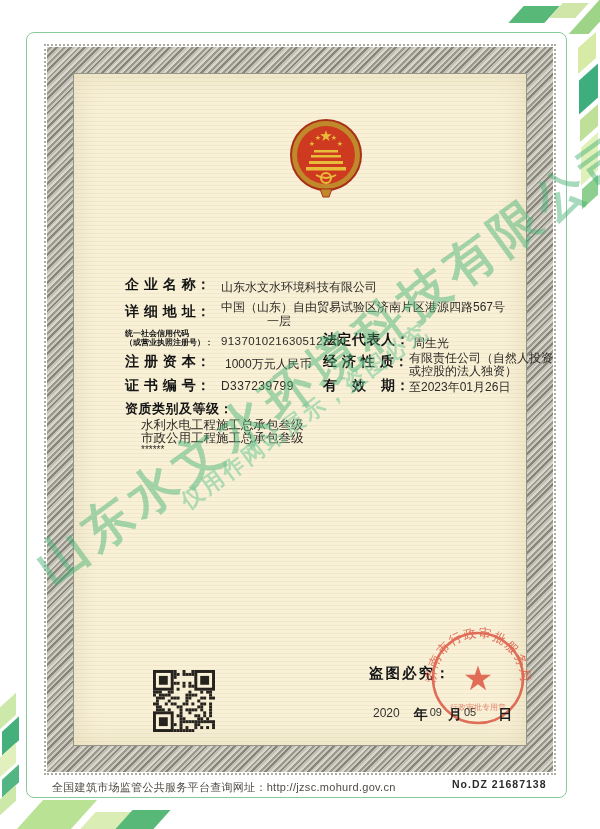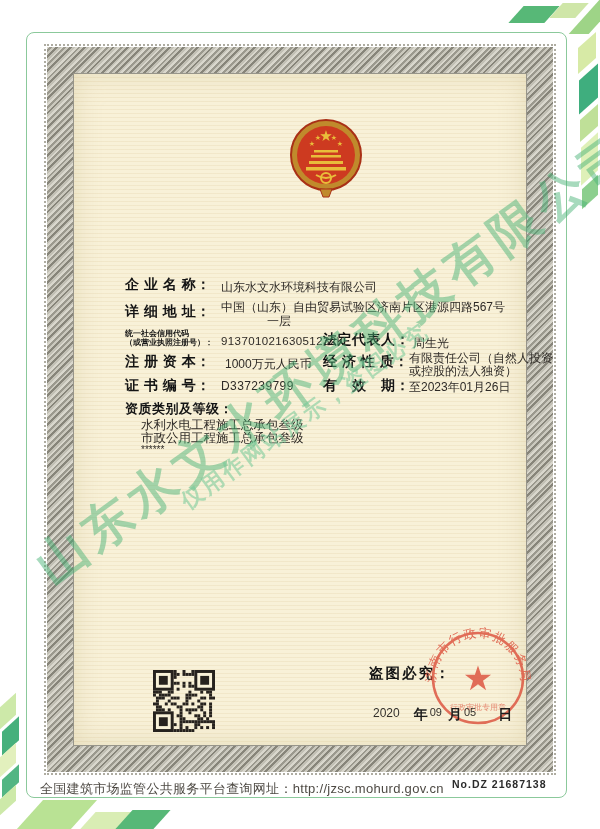--- a/index.html
+++ b/index.html
@@ -31,21 +31,21 @@
   .title{width:100%;text-align:center;font-size:29px;font-weight:700;color:#6d6b24;letter-spacing:9px;}
   .subtitle{width:100%;text-align:center;font-size:13px;color:#5f5d4c;letter-spacing:5px;font-weight:700;}
 
   .made-by{font-size:12.5px;font-weight:700;color:#17130f;letter-spacing:1px;}
   .issuer{font-size:14.5px;font-weight:700;color:#141414;letter-spacing:2px;}
 
   .date-row{display:flex;align-items:flex-start;color:#1d1d1d;}
   .date-num{font-size:12px;color:#33302c;}
   .date-unit{font-size:14px;font-weight:700;margin:0 2px;}
 
-  .footer-url{font-size:13px;color:#4e4a44;letter-spacing:.3px;}
+  .footer-url{font-size:11px;color:#4e4a44;letter-spacing:.3px;margin-left:12px;}
   .serial{font-size:10.5px;color:#2b2b2b;letter-spacing:1px;font-weight:700;}
 
   
   .wm-main{font-size:50px;font-weight:700;letter-spacing:6px;color:rgba(72,178,118,.48);
     white-space:nowrap;transform:rotate(-36deg);transform-origin:left top;pointer-events:none;z-index:8;}
   .wm-sub{font-size:22px;font-weight:700;letter-spacing:3px;color:rgba(115,201,152,.55);
     white-space:nowrap;transform:rotate(-36deg);transform-origin:left top;pointer-events:none;z-index:8;}
 
   .seal-svg{opacity:.85;}
   .qual{color:#2e2a26;font-size:12.5px;white-space:nowrap;line-height:13px;}

